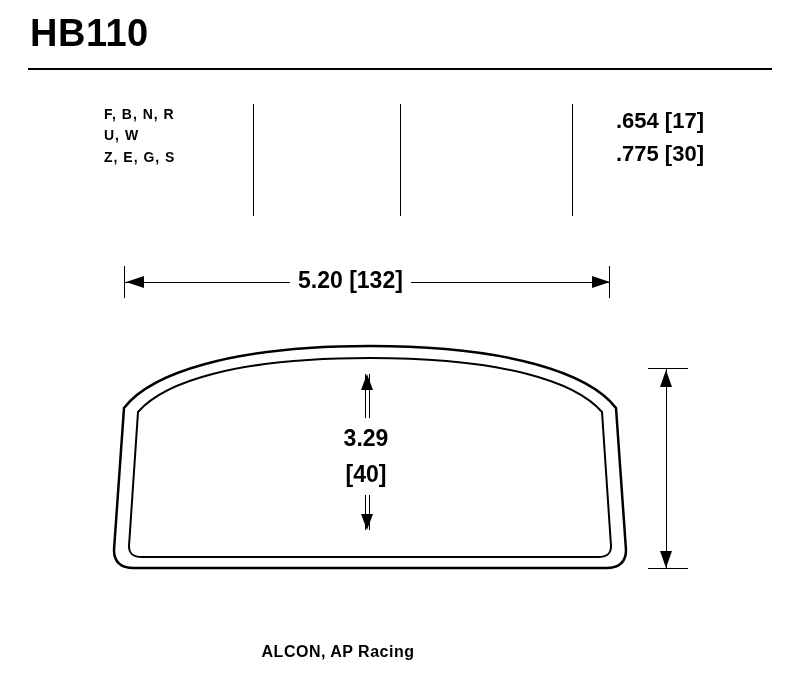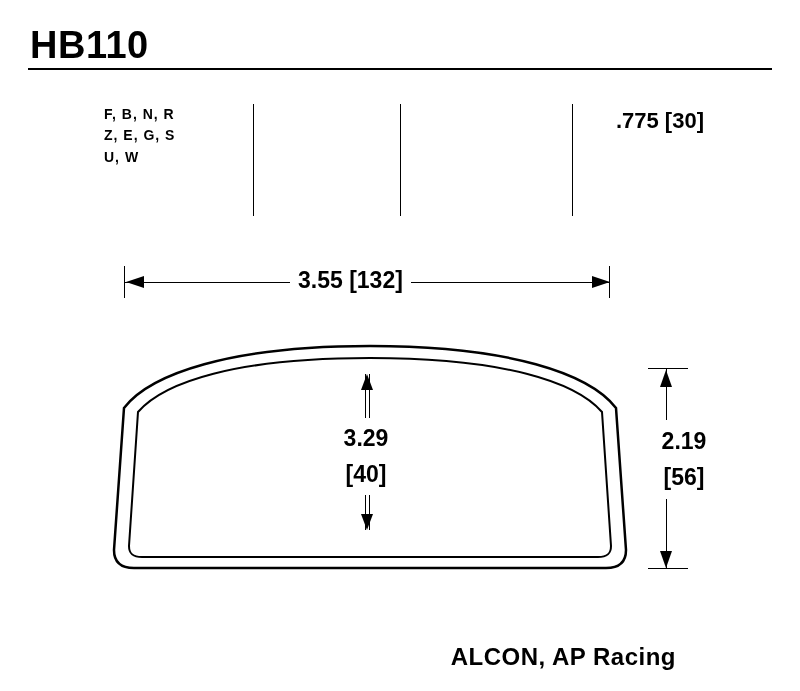--- a/index.html
+++ b/index.html
@@ -15,21 +15,21 @@
     position: relative;
     width: 800px;
     height: 691px;
     background: #ffffff;
     overflow: hidden;
   }
   
   .part-number {
     position: absolute;
     left: 30px;
-    top: 26px;
+    top: 14px;
     font-size: 38px;
     font-weight: bold;
     letter-spacing: 0.5px;
     line-height: 1;
   }
   
   .rule {
     position: absolute;
     background: #000;
   }
@@ -220,56 +220,57 @@
     line-height: 1.55;
     background: #fff;
     padding: 3px 0;
   }
   
   .footer {
     position: absolute;
     left: 0;
     top: 643px;
     width: 676px;
-    text-align: right;
-    font-size: 24px;
+    text-align: center;
+    font-size: 16px;
     font-weight: bold;
     letter-spacing: 0.5px;
   }
 </style>
 </head>
 <body>
 
 <div id="sheet">
 
   <div class="part-number">HB110</div>
 
   <div class="rule rule-h-top"></div>
 
   <div class="codes">
     <div>F, B, N, R</div>
+    <div>U, W</div>
     <div>Z, E, G, S</div>
-    <div>U, W</div>
   </div>
 
   <div class="thick-values">
+    <div>.654 [17]</div>
     <div>.775 [30]</div>
     <div></div>
   </div>
 
   <div class="vtick" style="left:253px;"></div>
   <div class="vtick" style="left:400px;"></div>
   <div class="vtick" style="left:572px;"></div>
 
   <div class="ext-left"></div>
   <div class="ext-right"></div>
   <div class="dim-width-line"></div>
   <div class="arrow arrow-left"></div>
   <div class="arrow arrow-right"></div>
-  <div class="dim-width-label">3.55 [132]</div>
+  <div class="dim-width-label">5.20 [132]</div>
 
   <svg id="pad-svg" width="520" height="250" viewBox="0 0 520 250">
 
     <path d="M 14 68
              C 40 34, 120 6, 260 6
              C 400 6, 480 34, 506 68
              L 516 210
              C 516 222, 510 228, 496 228
              L 24 228
              C 10 228, 4 222, 4 210
@@ -292,20 +293,16 @@
   <div class="dim-inner-label">
     <div>3.29</div>
     <div>[40]</div>
   </div>
 
   <div class="ext-top"></div>
   <div class="ext-bottom"></div>
   <div class="dim-h-line"></div>
   <div class="arrow arrow-up"></div>
   <div class="arrow arrow-down"></div>
-  <div class="dim-h-label">
-    <div>2.19</div>
-    <div>[56]</div>
-  </div>
 
   <div class="footer">ALCON, AP Racing</div>
 
 </div>
 
 </body></html>

